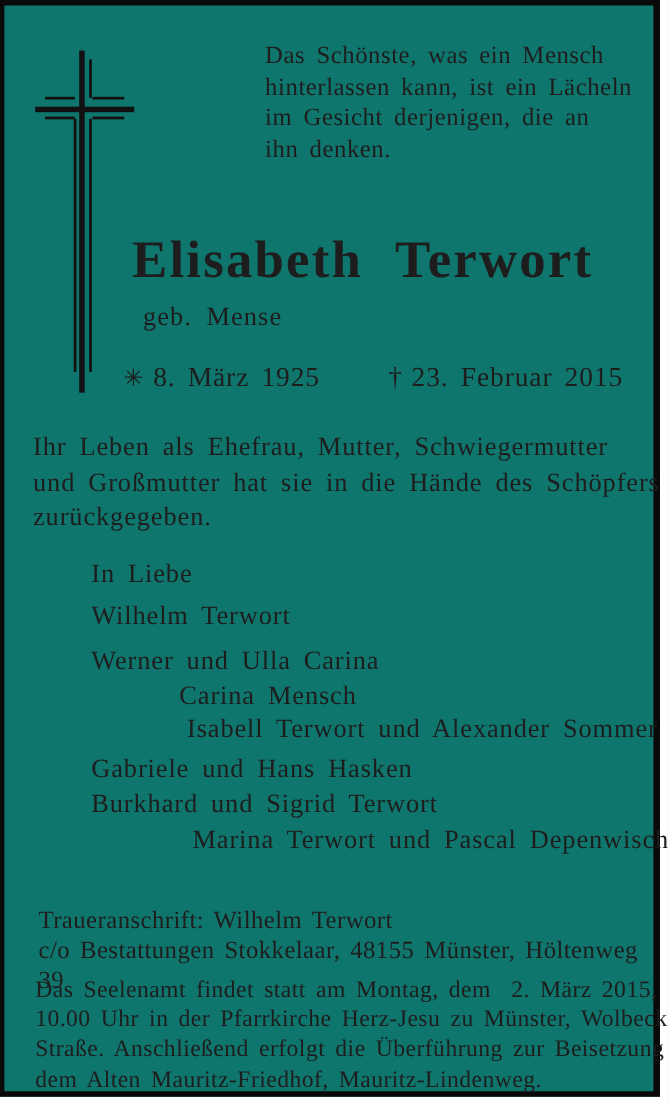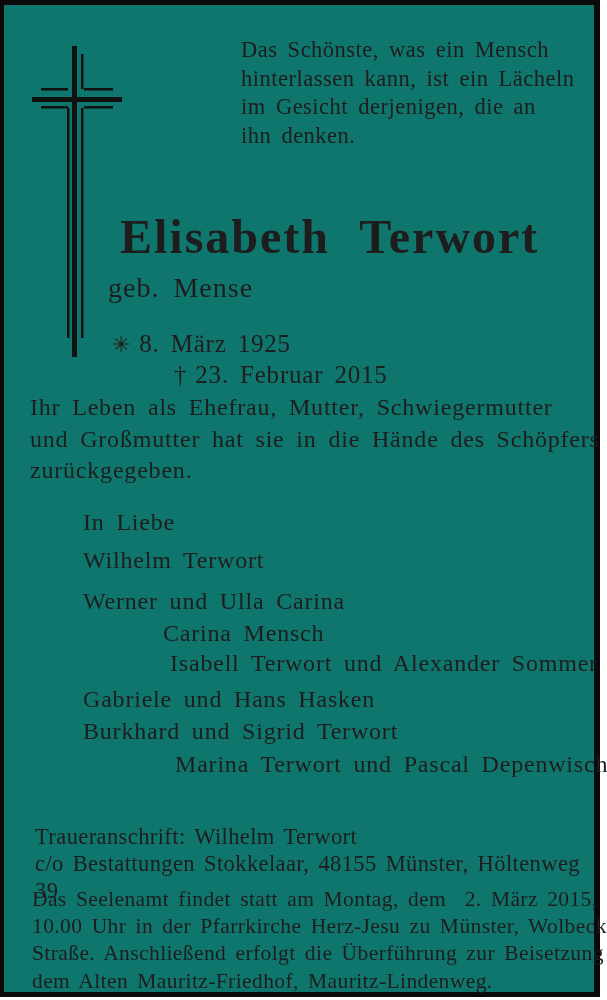--- a/index.html
+++ b/index.html
@@ -59,38 +59,37 @@
     top: 206px;
     font-size: 48px;
     line-height: 52px;
     font-weight: bold;
     letter-spacing: 2px;
     word-spacing: 16px;
     white-space: pre;
   }
   .maiden {
     position: absolute;
-    left: 104px;
+    left: 126px;
     top: 268px;
-    font-size: 28px;
+    font-size: 24px;
     line-height: 30px;
     letter-spacing: 1px;
     word-spacing: 6px;
     font-family: Liberation Serif, serif;
   }
   .dates {
     position: absolute;
     left: 108px;
     top: 324px;
     font-size: 25px;
     line-height: 30px;
     letter-spacing: 0.8px;
     word-spacing: 4px;
     display: flex;
-    flex-direction: column;
   }
   .dates .death { margin-left: 62px; }
   .dates .sym { margin-right: 8px; font-family: "DejaVu Sans", "DejaVu Serif", serif; font-size: 22px; }
   .dates .sym-dagger { margin-right: 8px; }
   .tribute {
     position: absolute;
     left: 26px;
     top: 387px;
     width: 560px;
     font-size: 24px;

